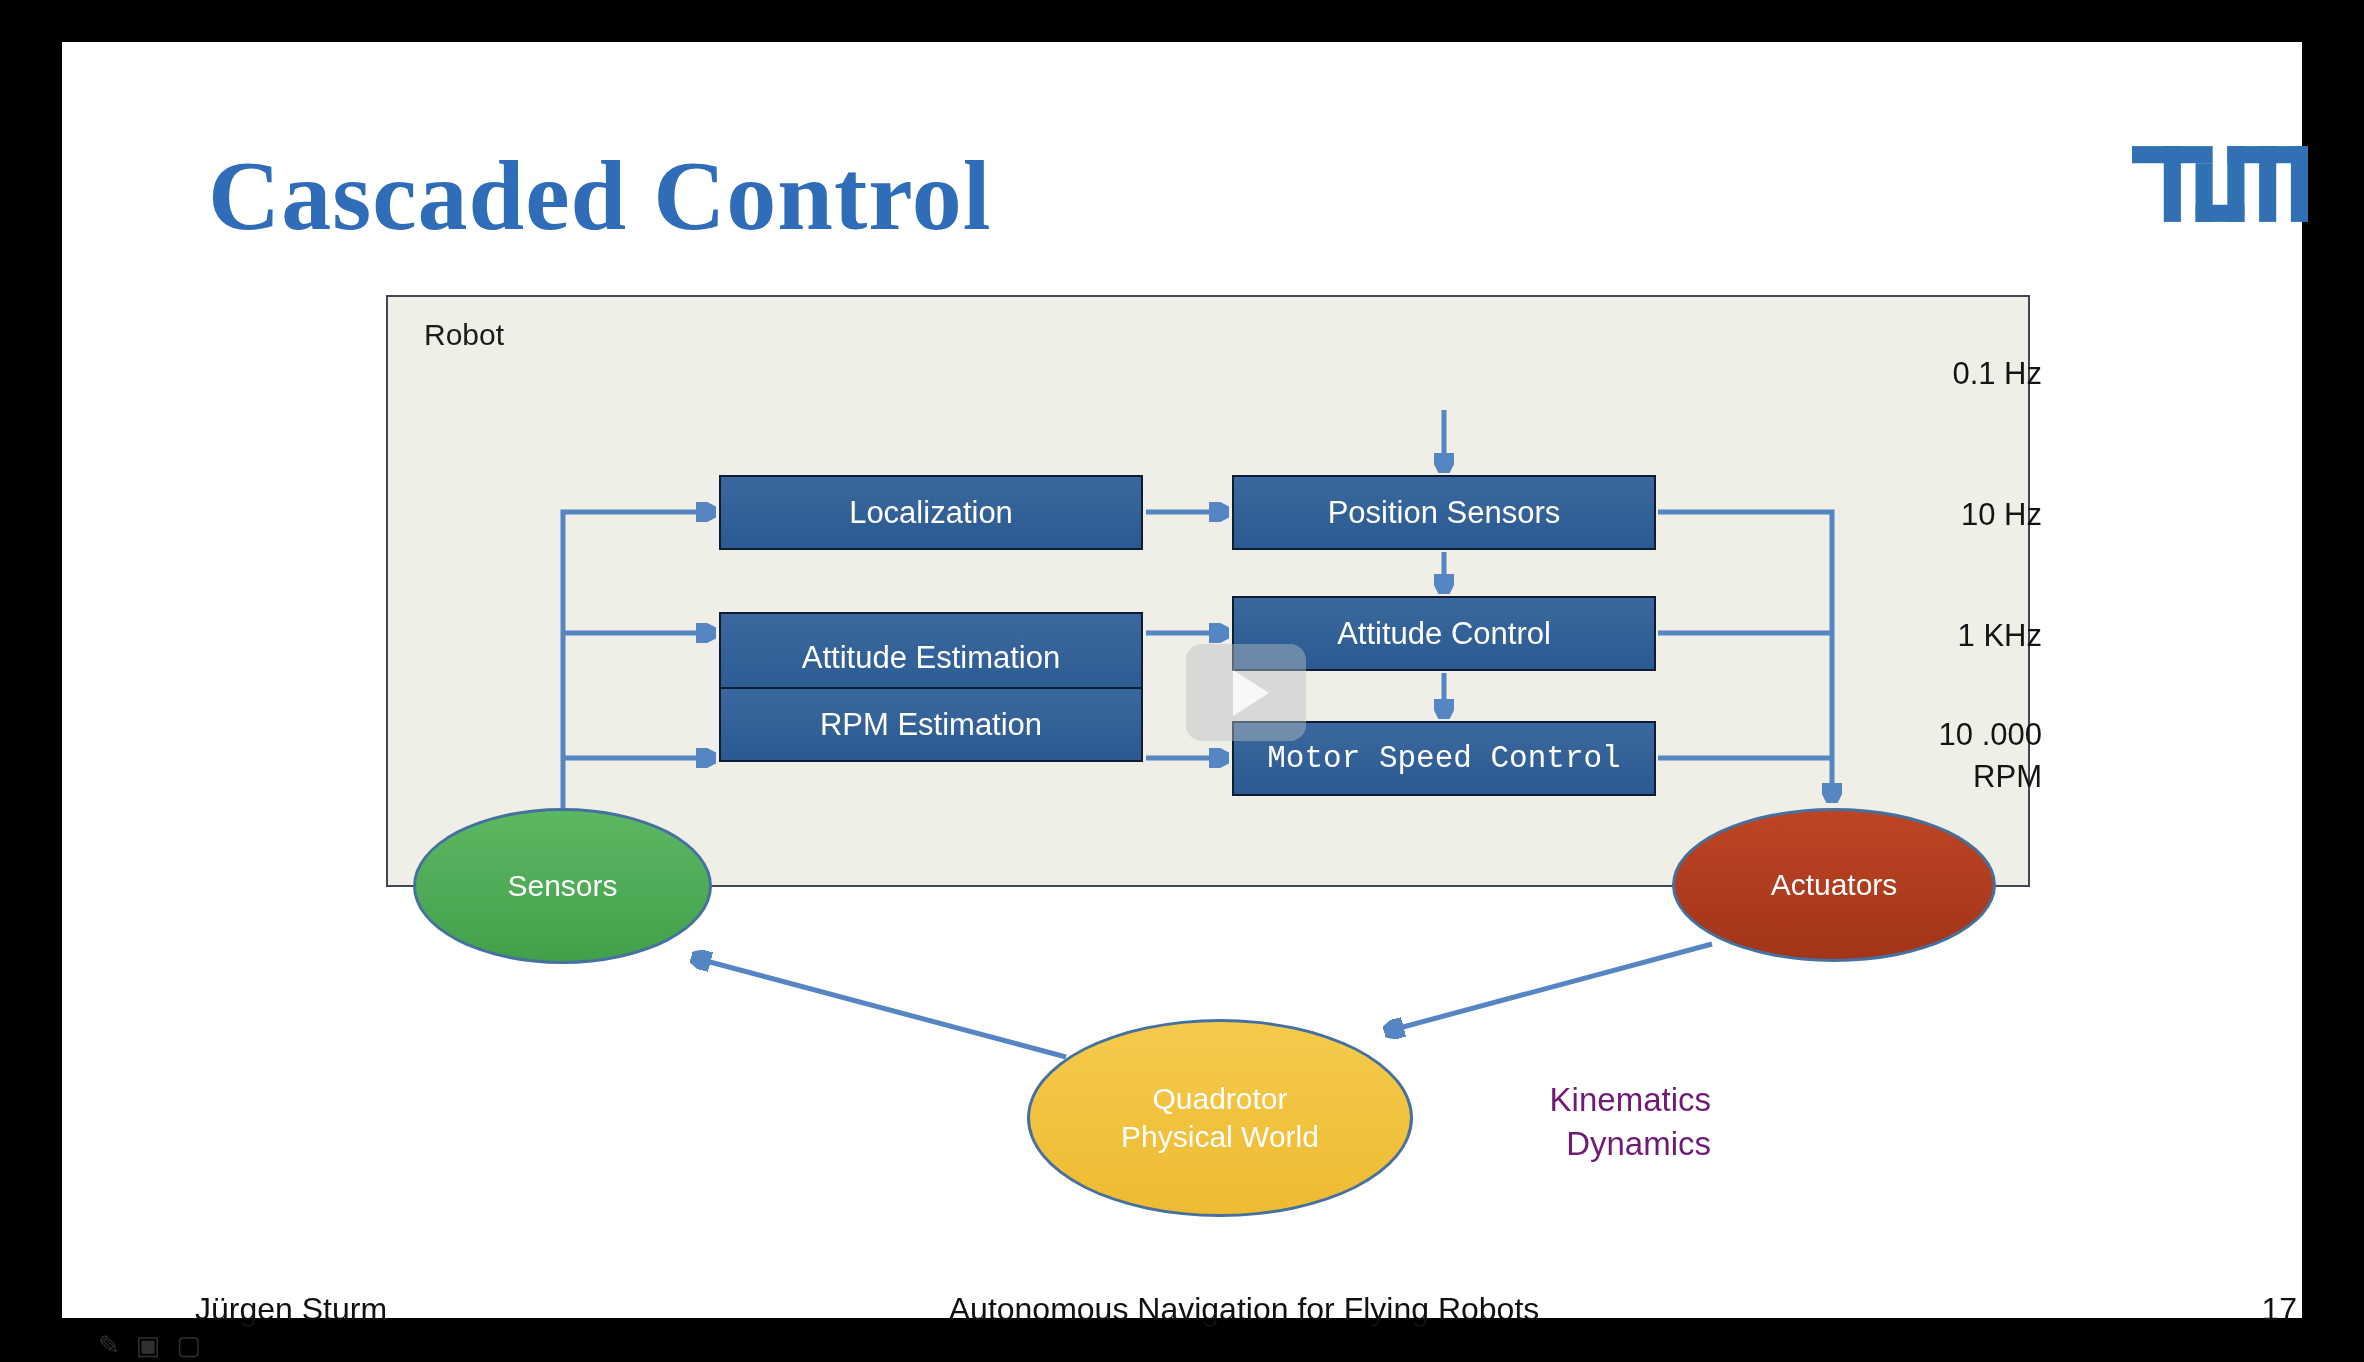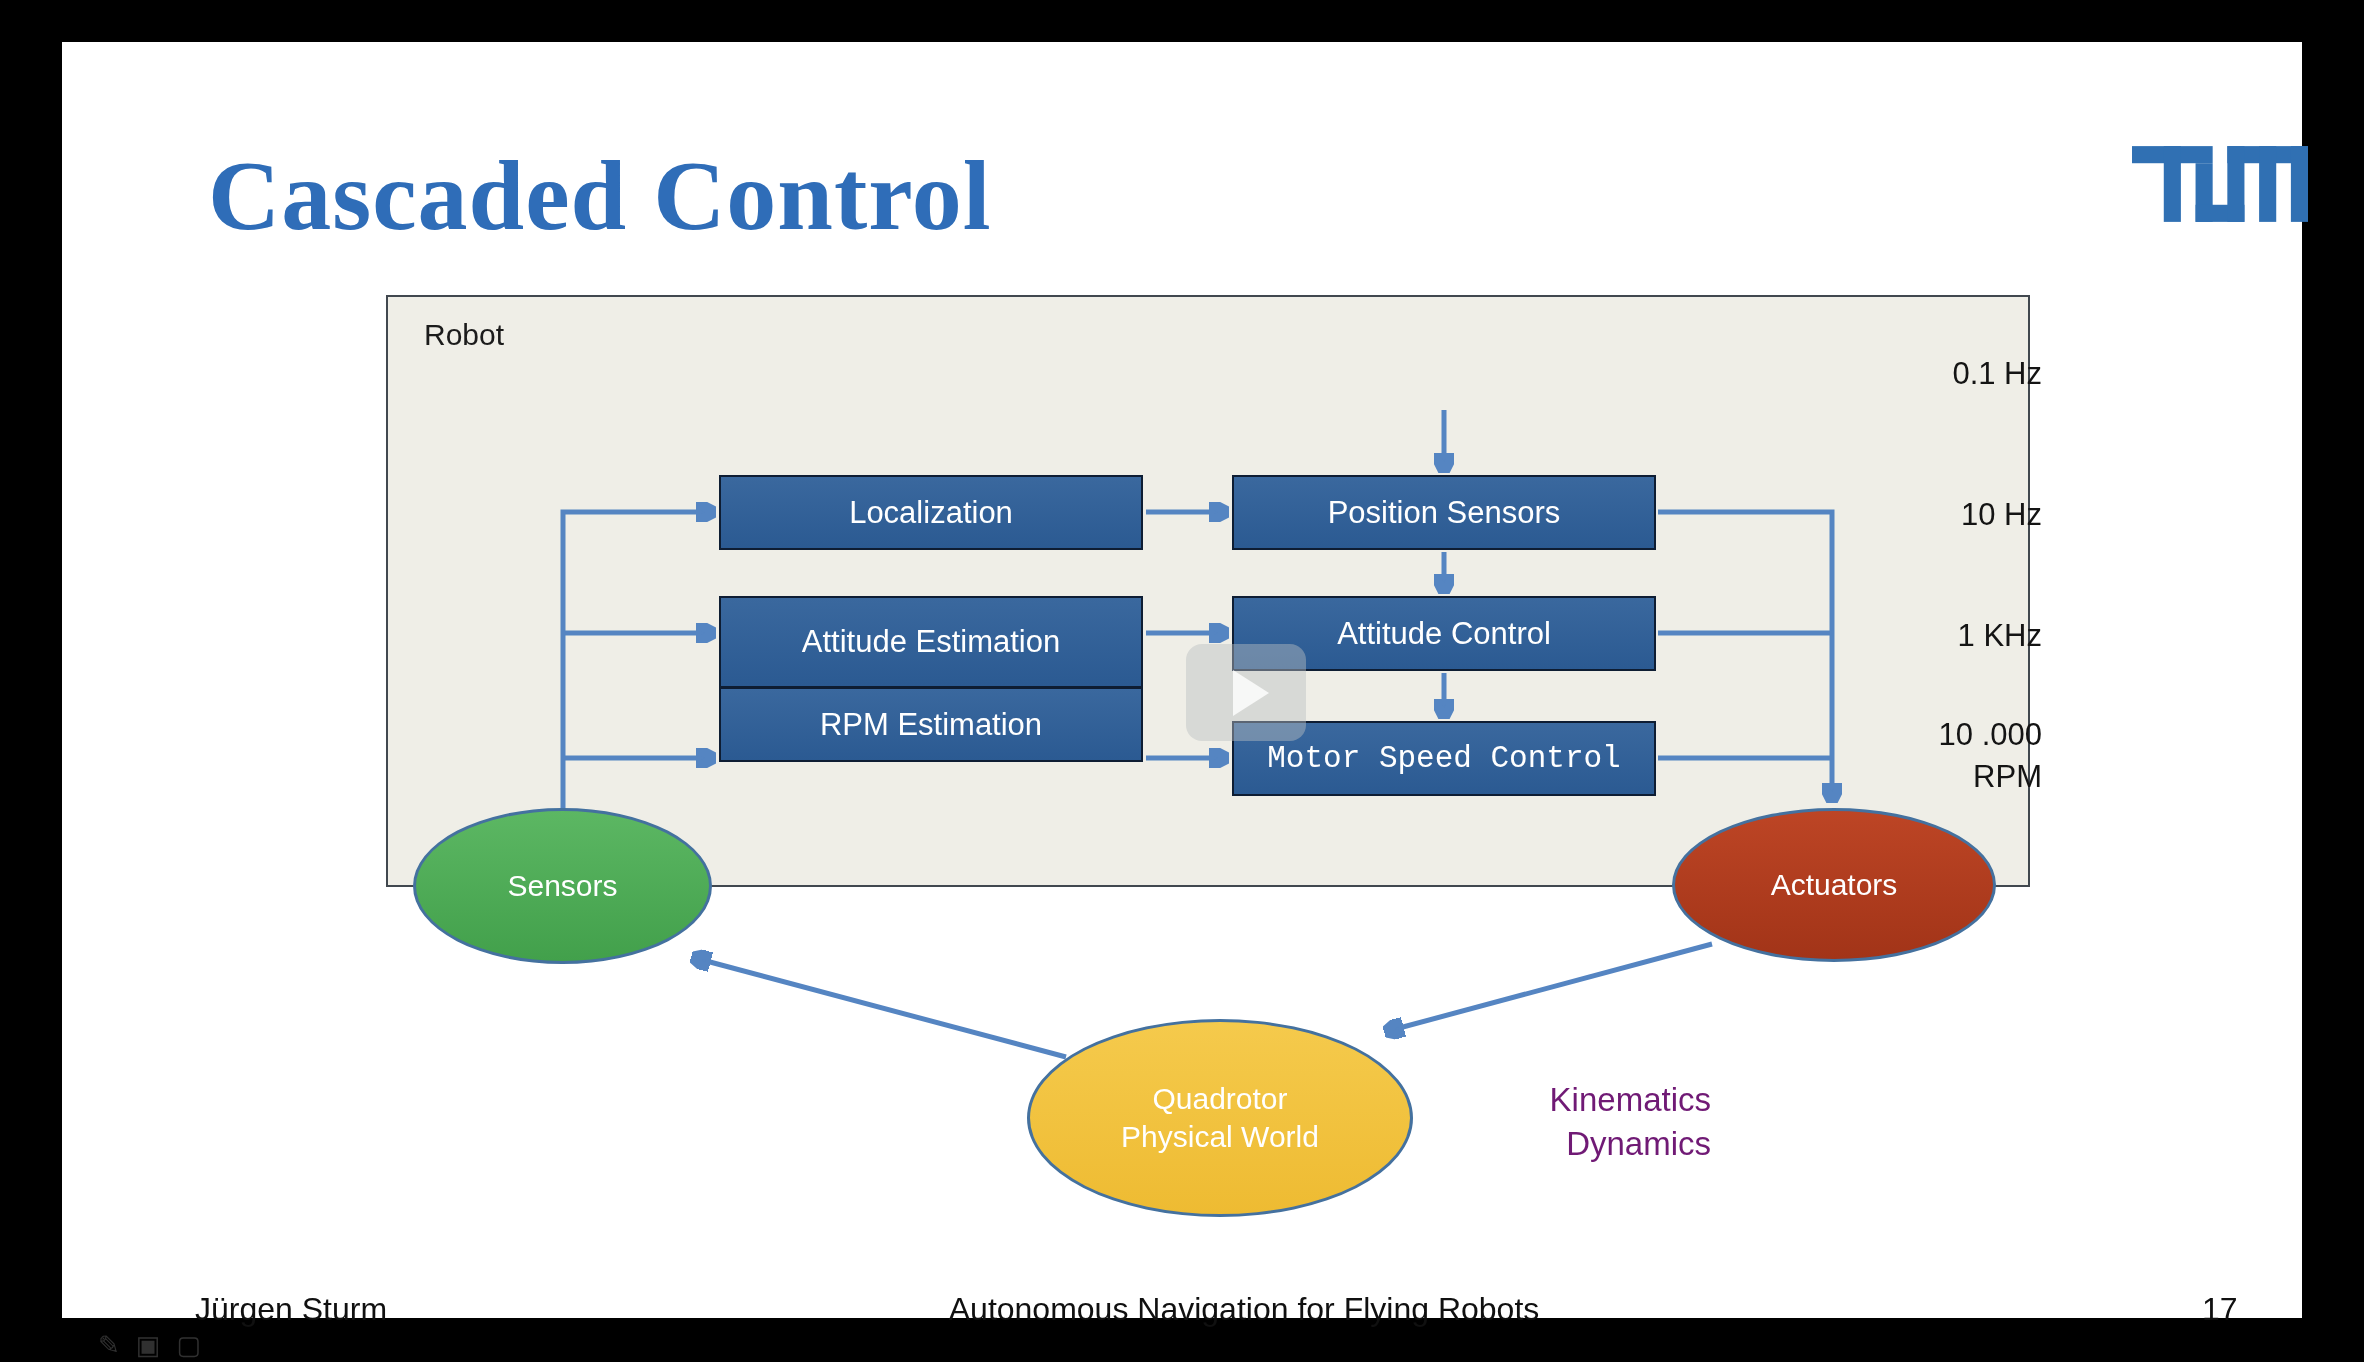--- a/index.html
+++ b/index.html
@@ -32,21 +32,21 @@
   .kinematics{position:absolute;left:1349px;top:1036px;width:300px;text-align:right;
               font-size:33px;line-height:44px;color:#701a75;}
   .play-overlay{position:absolute;left:1124px;top:602px;width:120px;height:97px;
                 background:rgba(186,190,194,0.45);border-radius:16px;display:flex;
                 align-items:center;justify-content:center;cursor:pointer;}
   .play-tri{width:0;height:0;border-left:36px solid rgba(255,255,255,0.8);
             border-top:23px solid transparent;border-bottom:23px solid transparent;margin-left:10px;}
   .footer-author{position:absolute;left:133px;top:1249px;font-size:32px;color:#101010;}
   .footer-course{position:absolute;left:682px;top:1249px;width:1000px;text-align:center;
                  font-size:32px;color:#101010;}
-  .footer-page{position:absolute;left:2140px;top:1249px;width:95px;
+  .footer-page{position:absolute;left:2140px;top:1249px;width:95px;text-align:right;
                font-size:32px;color:#101010;}
   .artifacts{position:absolute;left:36px;top:1288px;display:flex;gap:16px;opacity:0.35;
              color:#8a8a8a;font-size:26px;}
 </style>
 </head>
 <body>
 
 <div class="stage">
   <div class="slide">
 
@@ -87,21 +87,21 @@
       <path d="M1650 902 L1326 989" marker-end="url(#arrow)"></path>
       <path d="M1004 1015 L633 916" marker-end="url(#arrow)"></path>
     </svg>
 
     <div class="node" style="left:657px;top:433px;width:424px;height:75px;">
       <span>Localization</span>
     </div>
     <div class="node" style="left:1170px;top:433px;width:424px;height:75px;">
       <span>Position Sensors</span>
     </div>
-    <div class="node" style="left:657px;top:554px;width:424px;height:92px;">
+    <div class="node" style="left:657px;top:570px;width:424px;height:92px;">
       <span>Attitude Estimation</span>
     </div>
     <div class="node" style="left:1170px;top:554px;width:424px;height:75px;">
       <span>Attitude Control</span>
     </div>
     <div class="node" style="left:657px;top:645px;width:424px;height:75px;">
       <span>RPM Estimation</span>
     </div>
     <div class="node" style="left:1170px;top:679px;width:424px;height:75px;font-family:Liberation Mono, monospace;">
       <span>Motor Speed Control</span>

